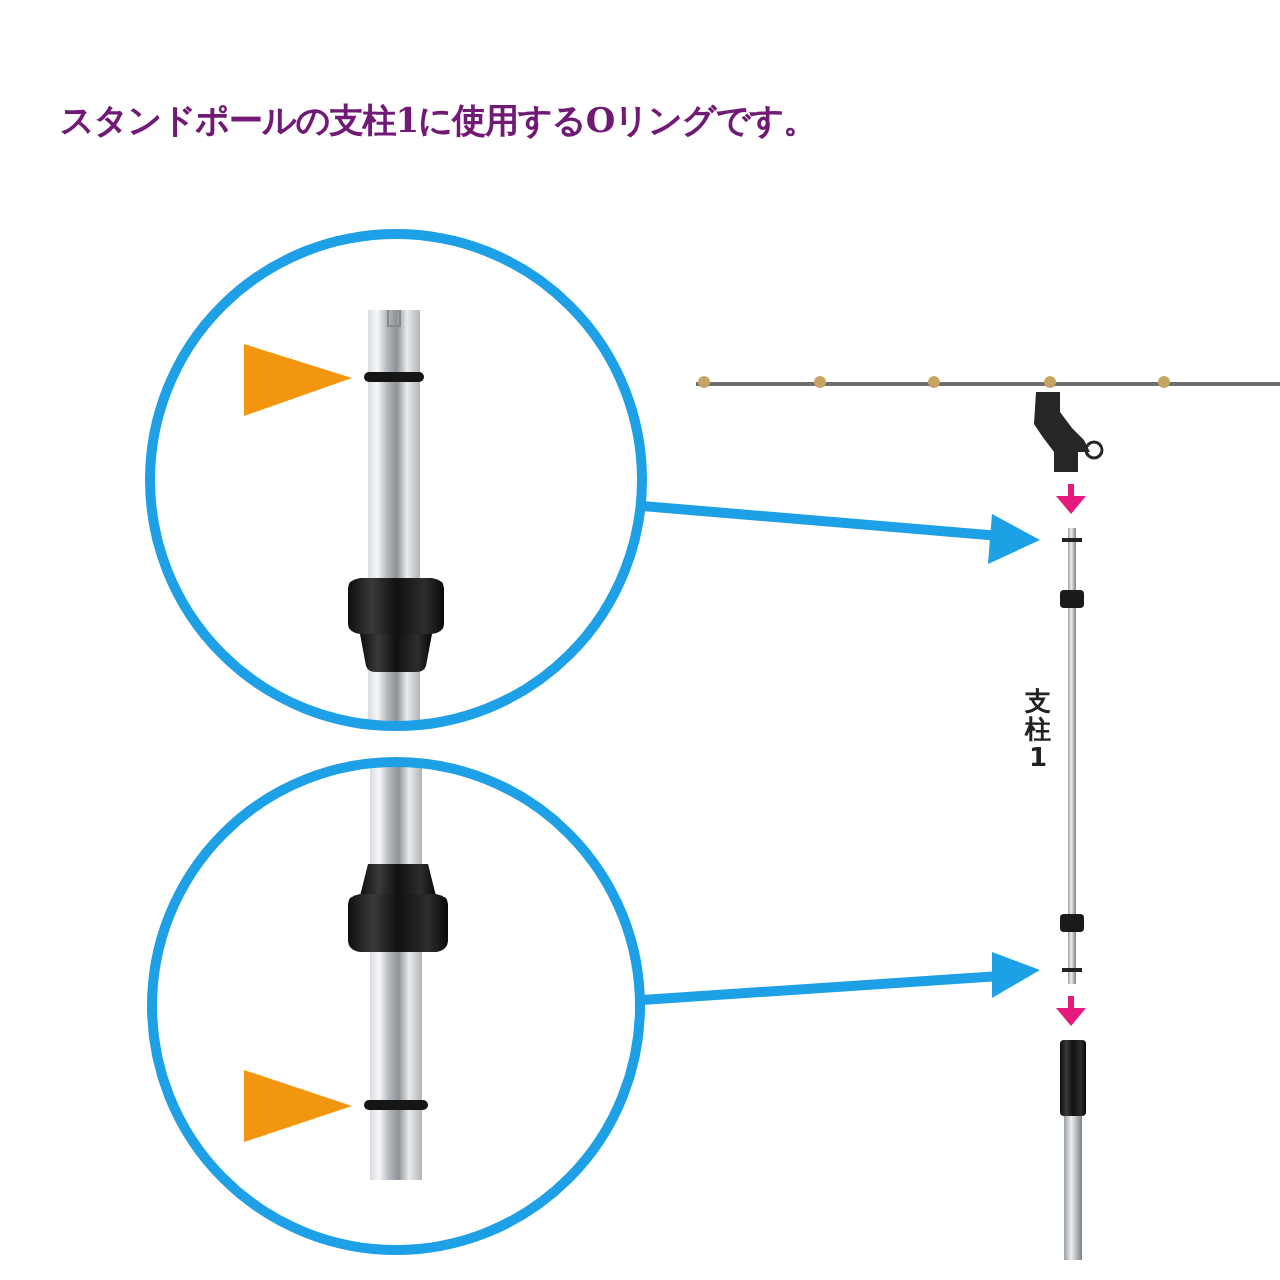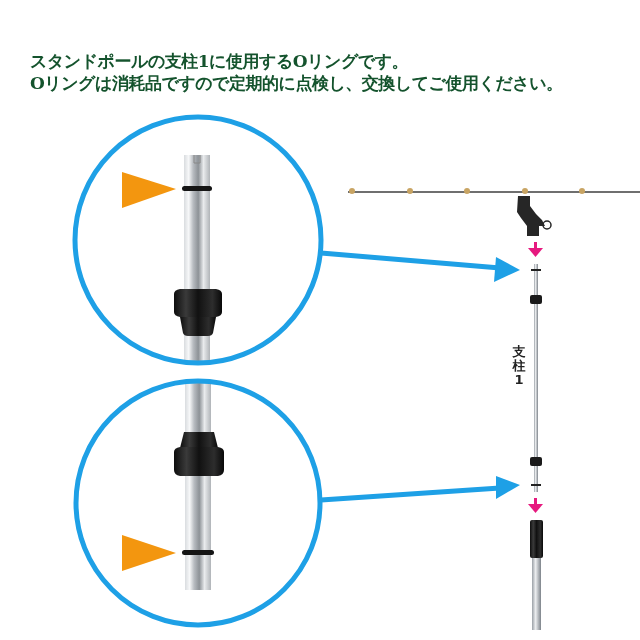--- a/index.html
+++ b/index.html
@@ -1,34 +1,33 @@
 <!DOCTYPE html>
 <html><head>
 <meta charset="utf-8">
 <style>
   html, body { margin: 0; padding: 0; background: #ffffff; }
   body { width: 640px; height: 640px; position: relative; overflow: hidden;
          font-family: "DejaVu Serif", "Liberation Serif", serif; }
   .caption { position: absolute; left: 30px; top: 50px; width: 600px;
-             font-size: 17px; line-height: 22px; color: #14532d; font-weight: bold;
+             font-size: 17px; line-height: 22px; color: #701a75; font-weight: bold;
              letter-spacing: -0.5px; white-space: nowrap; }
   .caption div { margin: 0; }
   svg.stage { position: absolute; left: 0; top: 0; }
   .vlabel { position: absolute; left: 510px; top: 345px; width: 18px;
             font-family: "DejaVu Sans", "Liberation Sans", sans-serif;
             font-size: 13px; font-weight: bold; color: #222;
             line-height: 14px; text-align: center; }
   .vlabel span { display: block; }
 </style>
 </head>
 <body>
 
 <div class="caption">
   <div>スタンドポールの支柱1に使用するOリングです。</div>
-  <div>Oリングは消耗品ですので定期的に点検し、交換してご使用ください。</div>
 </div>
 
 <svg class="stage" width="640" height="640" viewBox="0 0 640 640">
   <defs>
     <linearGradient id="pole" x1="0" x2="1" y1="0" y2="0">
       <stop offset="0" stop-color="#d9dcdf"></stop>
       <stop offset="0.18" stop-color="#f7f8f9"></stop>
       <stop offset="0.35" stop-color="#b8bcc1"></stop>
       <stop offset="0.55" stop-color="#8d9297"></stop>
       <stop offset="0.75" stop-color="#e9ebed"></stop>

